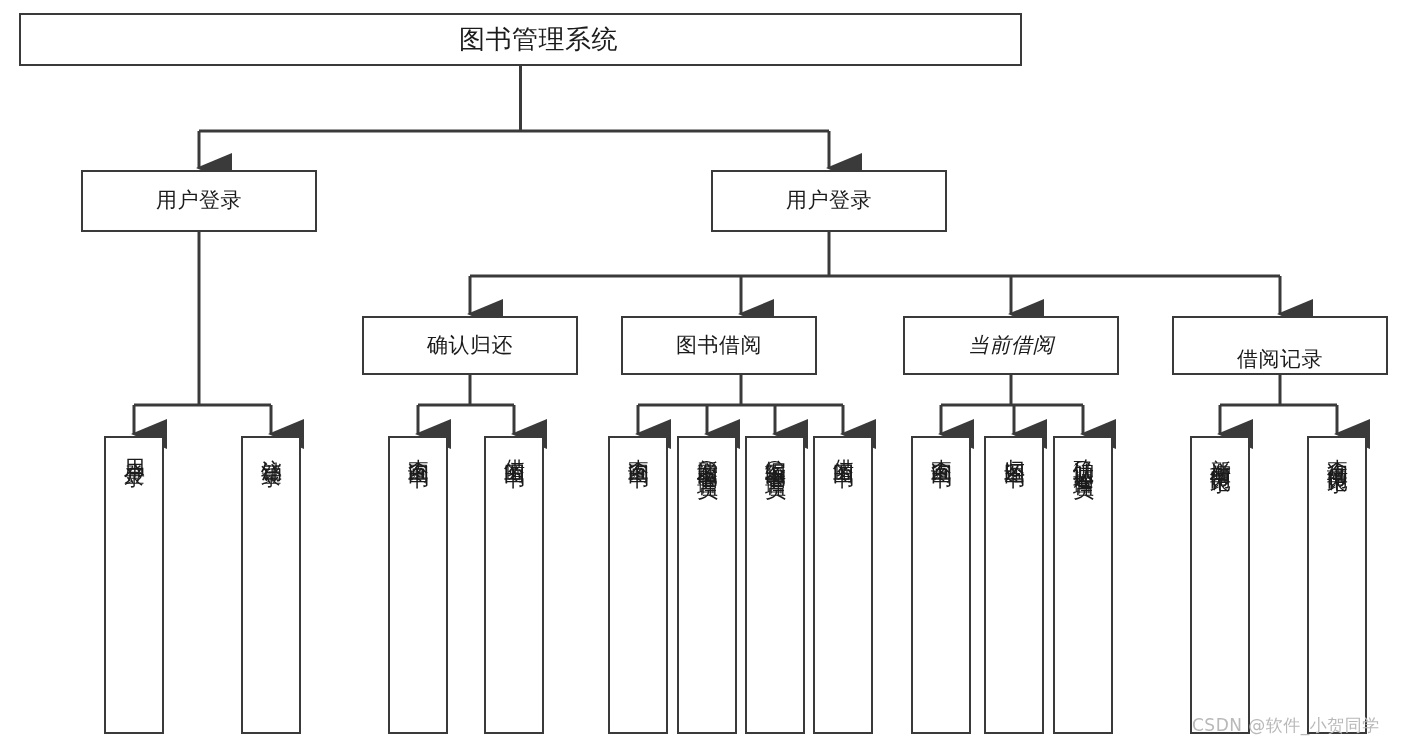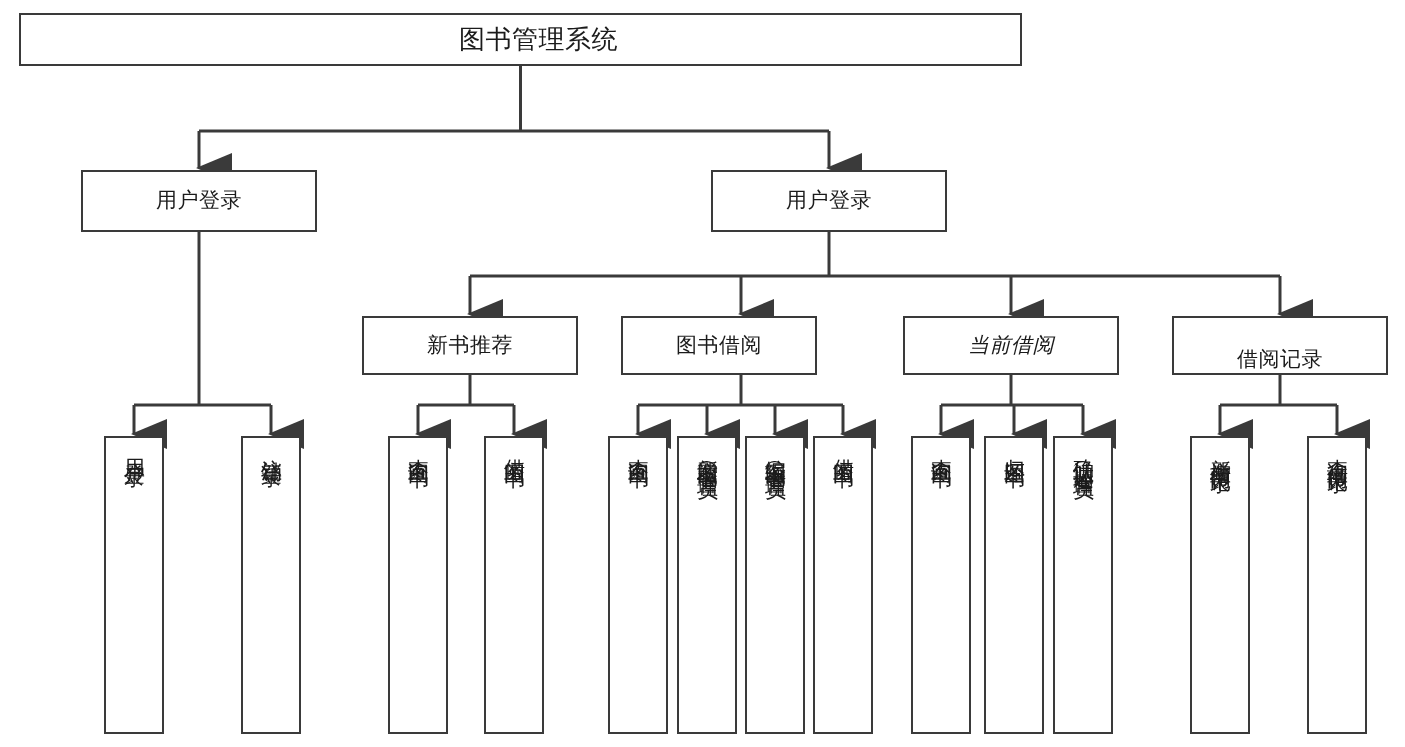--- a/index.html
+++ b/index.html
@@ -118,21 +118,21 @@
       <div class="node root horiz" style="left: 19px; top: 13px; width: 1003px; height: 53px;">
         <span class="label">图书管理系统</span>
       </div>
       <div class="node lvl2 horiz" style="left: 81px; top: 170px; width: 236px; height: 62px;">
         <span class="label">用户登录</span>
       </div>
       <div class="node lvl2 horiz" style="left: 711px; top: 170px; width: 236px; height: 62px;">
         <span class="label">用户登录</span>
       </div>
       <div class="node lvl3 horiz" style="left: 362px; top: 316px; width: 216px; height: 59px;">
-        <span class="label">新书推荐</span>
+        <span class="label">确认归还</span>
       </div>
       <div class="node lvl3 horiz" style="left: 621px; top: 316px; width: 196px; height: 59px;">
         <span class="label">图书借阅</span>
       </div>
       <div class="node lvl3 horiz" style="left: 903px; top: 316px; width: 216px; height: 59px; font-style: italic;">
         <span class="label">当前借阅</span>
       </div>
       <div class="node lvl3 horiz" style="left: 1172px; top: 316px; width: 216px; height: 59px; align-items: flex-end;">
         <span class="label">借阅记录</span>
       </div>
@@ -170,14 +170,15 @@
         <span class="label">确认归还（管理员）</span>
       </div>
       <div class="node leaf vert" style="left: 1190px; top: 436px; width: 60px; height: 298px;">
         <span class="label">新增借阅记录</span>
       </div>
       <div class="node leaf vert" style="left: 1307px; top: 436px; width: 60px; height: 298px;">
         <span class="label">查询借阅记录</span>
       </div>
     </div>
 
+  <div class="watermark" style="left: 1192px; top: 714px;">CSDN @软件_小贺同学</div>
 
 </div>
 
 </body></html>

